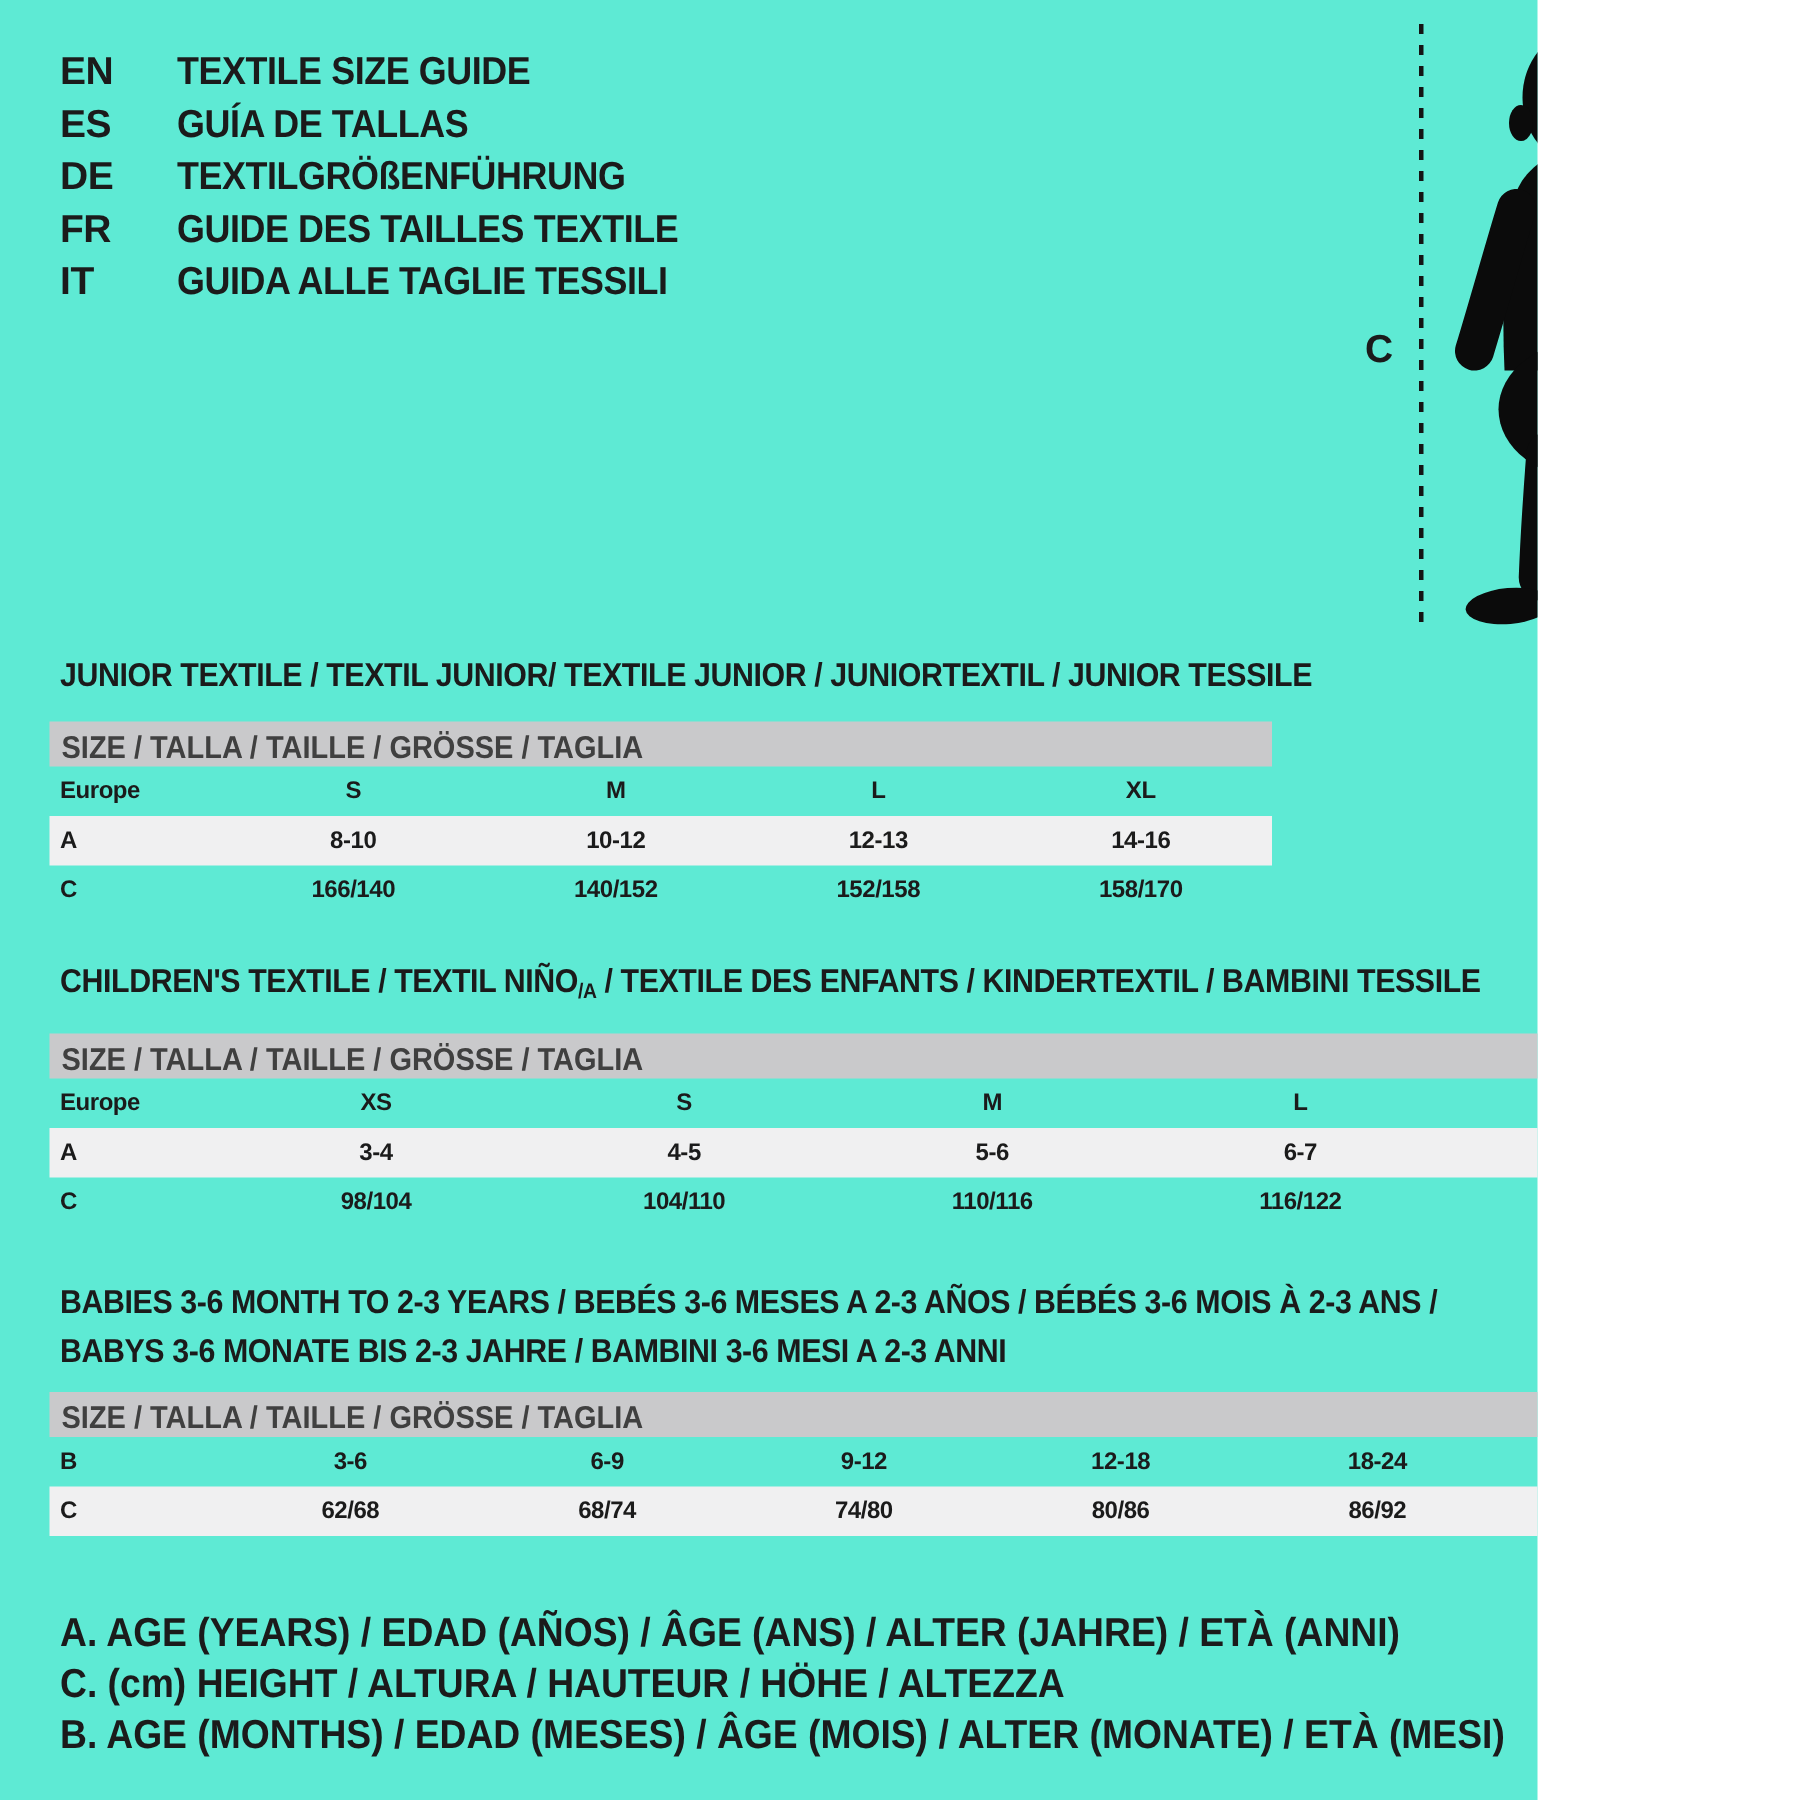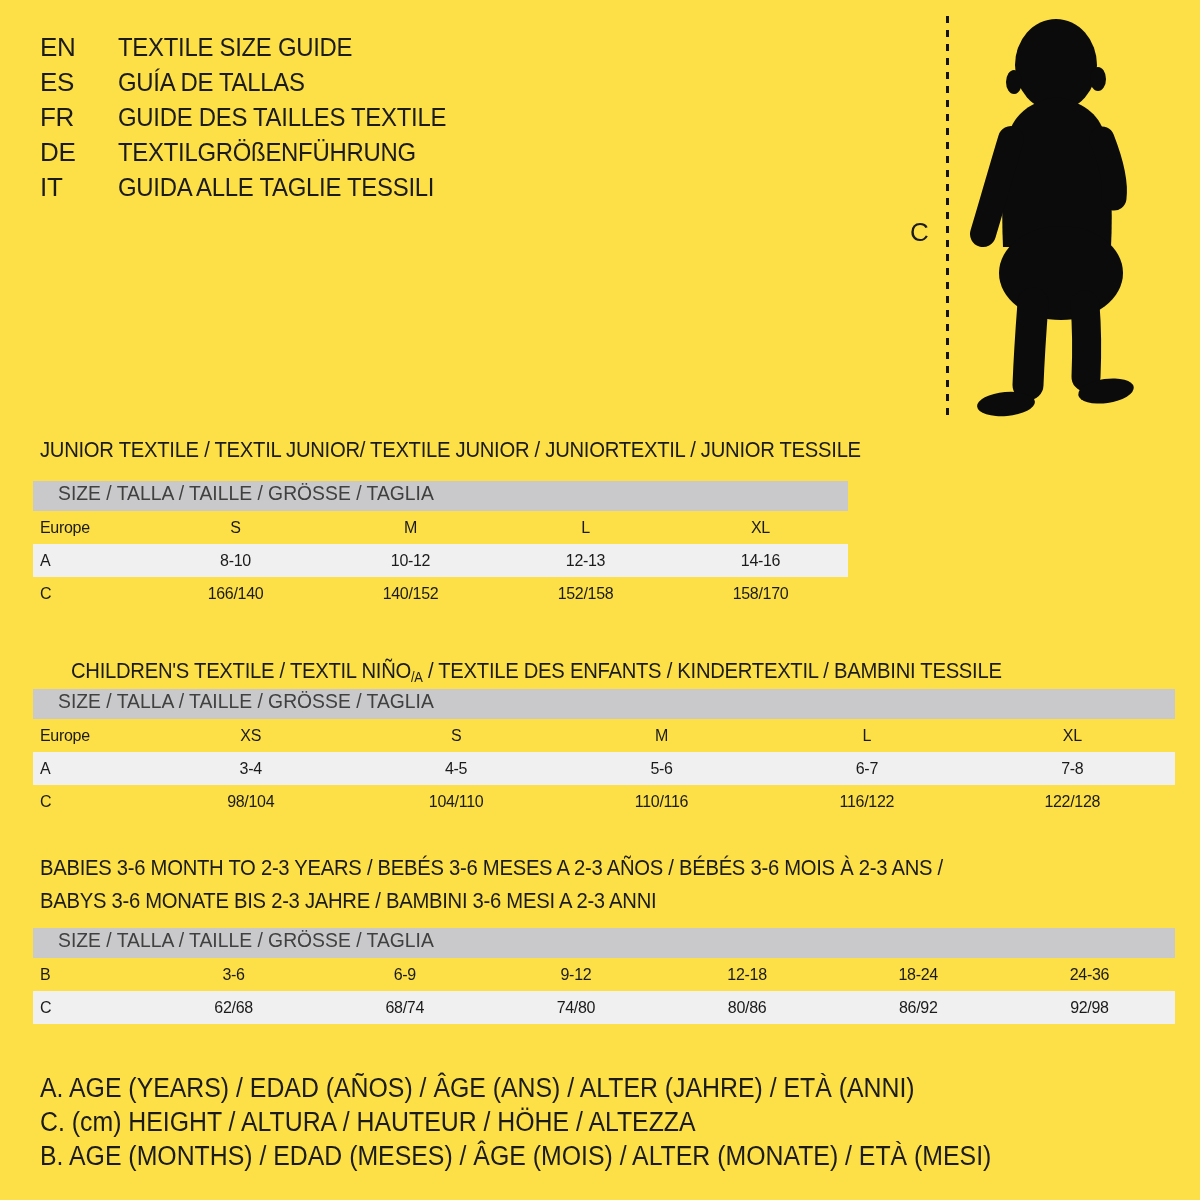--- a/index.html
+++ b/index.html
@@ -1,20 +1,20 @@
 <!DOCTYPE html>
 <html><head>
 <meta charset="utf-8">
 <style>
   * { margin:0; padding:0; box-sizing:border-box; }
   html,body { background:#ffffff; }
   #canvas {
-    position:relative; width:1200px; height:1200px; background:#fde047;
+    position:relative; width:1025px; height:1200px; background:#5eead4;
     font-family:"Liberation Sans","DejaVu Sans",sans-serif;
-    font-weight:normal; color:#1b1b1b; overflow:hidden;
+    font-weight:bold; color:#1b1b1b; overflow:hidden;
   }
   .abs { position:absolute; }
   .cond { transform:scaleX(0.92); transform-origin:0 50%; white-space:nowrap; display:inline-block; }
 
   
   .lang-row { display:flex; height:35px; align-items:center; font-size:26px; letter-spacing:-0.3px; }
   .lang-code { width:78px; }
   
   .measure-line {
     width:3px;
@@ -22,22 +22,22 @@
   }
   .measure-label { font-size:26px; }
 
   
   .sec-heading { font-size:22px; letter-spacing:-0.3px; white-space:nowrap; }
   .sub-a { font-size:14px; vertical-align:-4px; }
 
   
   .size-table { position:absolute; }
   .size-bar {
-    height:30px; background:#c9c9cb; display:flex; align-items:flex-start;
-    padding-left:25px; color:#404040; font-size:21px;
+    height:30px; background:#c9c9cb; display:flex; align-items:flex-end;
+    padding-left:8px; color:#404040; font-size:21px;
   }
   .trow { display:grid; height:33px; align-items:center; font-size:16px; }
   .trow .cell { text-align:center; letter-spacing:-0.3px; }
   .trow .cell.label { text-align:left; padding-left:7px; }
   .trow.shaded { background:#f0f0f1; }
 
   
   .legend-line { height:34px; display:flex; align-items:center; font-size:27px; }
 </style>
 </head>
@@ -48,26 +48,26 @@
   <div class="abs" style="left:40px; top:30px;">
     <div class="lang-row">
       <span class="lang-code">EN</span>
       <span class="cond">TEXTILE SIZE GUIDE</span>
     </div>
     <div class="lang-row">
       <span class="lang-code">ES</span>
       <span class="cond">GUÍA DE TALLAS</span>
     </div>
     <div class="lang-row">
+      <span class="lang-code">DE</span>
+      <span class="cond">TEXTILGRÖßENFÜHRUNG</span>
+    </div>
+    <div class="lang-row">
       <span class="lang-code">FR</span>
       <span class="cond">GUIDE DES TAILLES TEXTILE</span>
-    </div>
-    <div class="lang-row">
-      <span class="lang-code">DE</span>
-      <span class="cond">TEXTILGRÖßENFÜHRUNG</span>
     </div>
     <div class="lang-row">
       <span class="lang-code">IT</span>
       <span class="cond">GUIDA ALLE TAGLIE TESSILI</span>
     </div>
   </div>
 
   <div class="abs measure-label" style="left:910px; top:217px;">C</div>
   <div class="abs measure-line" style="left:946px; top:16px; height:402px;"></div>
   <svg class="abs" style="left:957px; top:15px;" width="190" height="410" viewBox="0 0 190 410" aria-hidden="true">
@@ -113,21 +113,21 @@
     </div>
     <div class="trow" style="grid-template-columns:115px repeat(4,1fr);">
       <div class="cell label">C</div>
       <div class="cell">166/140</div>
       <div class="cell">140/152</div>
       <div class="cell">152/158</div>
       <div class="cell">158/170</div>
     </div>
   </div>
 
-  <div class="abs sec-heading" style="left:40px; top:658px;margin-left:31px;">
+  <div class="abs sec-heading" style="left:40px; top:641px;">
     <span class="cond">
       <span>CHILDREN'S TEXTILE / TEXTIL NIÑO</span><span class="sub-a">/A</span><span> / TEXTILE DES ENFANTS / KINDERTEXTIL / BAMBINI TESSILE</span>
     </span>
   </div>
   <div class="size-table" style="left:33px; top:689px; width:1142px;">
     <div class="size-bar">
       <span class="cond">SIZE / TALLA / TAILLE / GRÖSSE / TAGLIA</span>
     </div>
     <div class="trow" style="grid-template-columns:115px repeat(5,1fr);">
       <div class="cell label">Europe</div>

